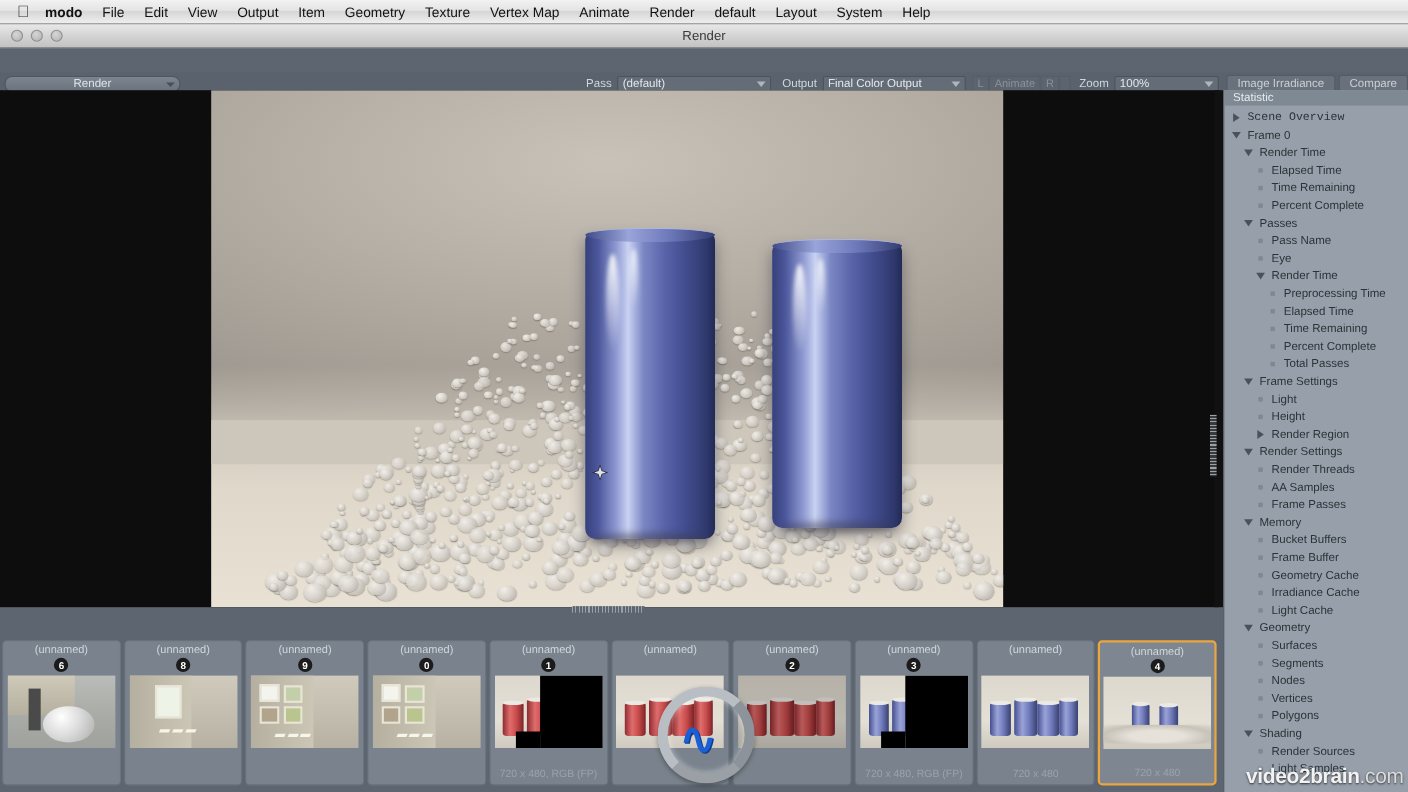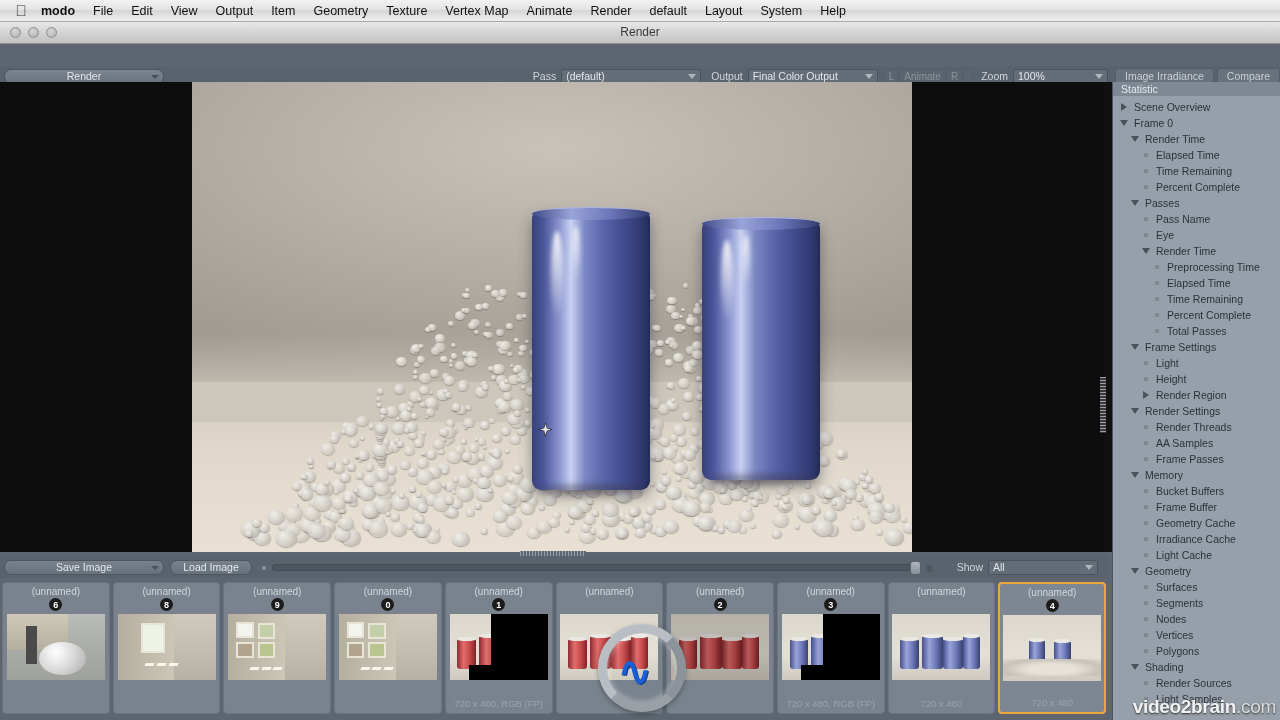--- a/index.html
+++ b/index.html
@@ -1327,35 +1327,20 @@
           <div class="hi2"></div>
           <div class="bottom-sh"></div>
         </div>
       </div>
       <div class="cursor-move"></div>
     </div>
     <div class="dark-edge"></div>
     <div class="vp-grip"></div>
     <div class="vp-grip-right"></div>
 
-    <div class="imgbar">
-      <div class="btn-pill btn-save">Save Image</div>
-      <div class="btn-pill btn-load">Load Image</div>
-      <div class="slider">
-        <div class="dot"></div>
-        <div class="track"></div>
-        <div class="knob"></div>
-        <div class="dot2"></div>
-      </div>
-      <div class="show-label">Show</div>
-      <div class="dropdown dd-show">
-        <span class="val">All</span>
-        <span class="caret"></span>
-      </div>
-    </div>
 
     <div class="thumbstrip" id="thumbstrip">
         <div class="thumb">
           <div class="tname">(unnamed)</div>
           <div class="tnum">6</div>
           <div class="timg">
             <div class="sc sc-street">
               <div class="bldg"></div>
               <div class="man"></div>
               <div class="ball"></div>
@@ -1538,21 +1523,21 @@
         </div>
       </div>
 
     <div class="statpanel">
       <div class="stat-head">Statistic</div>
       <div class="tree" id="stat-tree">
           <div class="trow">
             <div class="tw" style="margin-left: 6px;">
               <div class="tri-r"></div>
             </div>
-            <span style="margin-left: 5px;">Scene Overview</span>
+            <span style="margin-left: 5px; font-family: Liberation Mono, monospace;">Scene Overview</span>
           </div>
           <div class="trow">
             <div class="tw" style="margin-left: 6px;">
               <div class="tri-d"></div>
             </div>
             <span style="margin-left: 5px;">Frame 0</span>
           </div>
           <div class="trow">
             <div class="tw" style="margin-left: 17px;">
               <div class="tri-d"></div>

